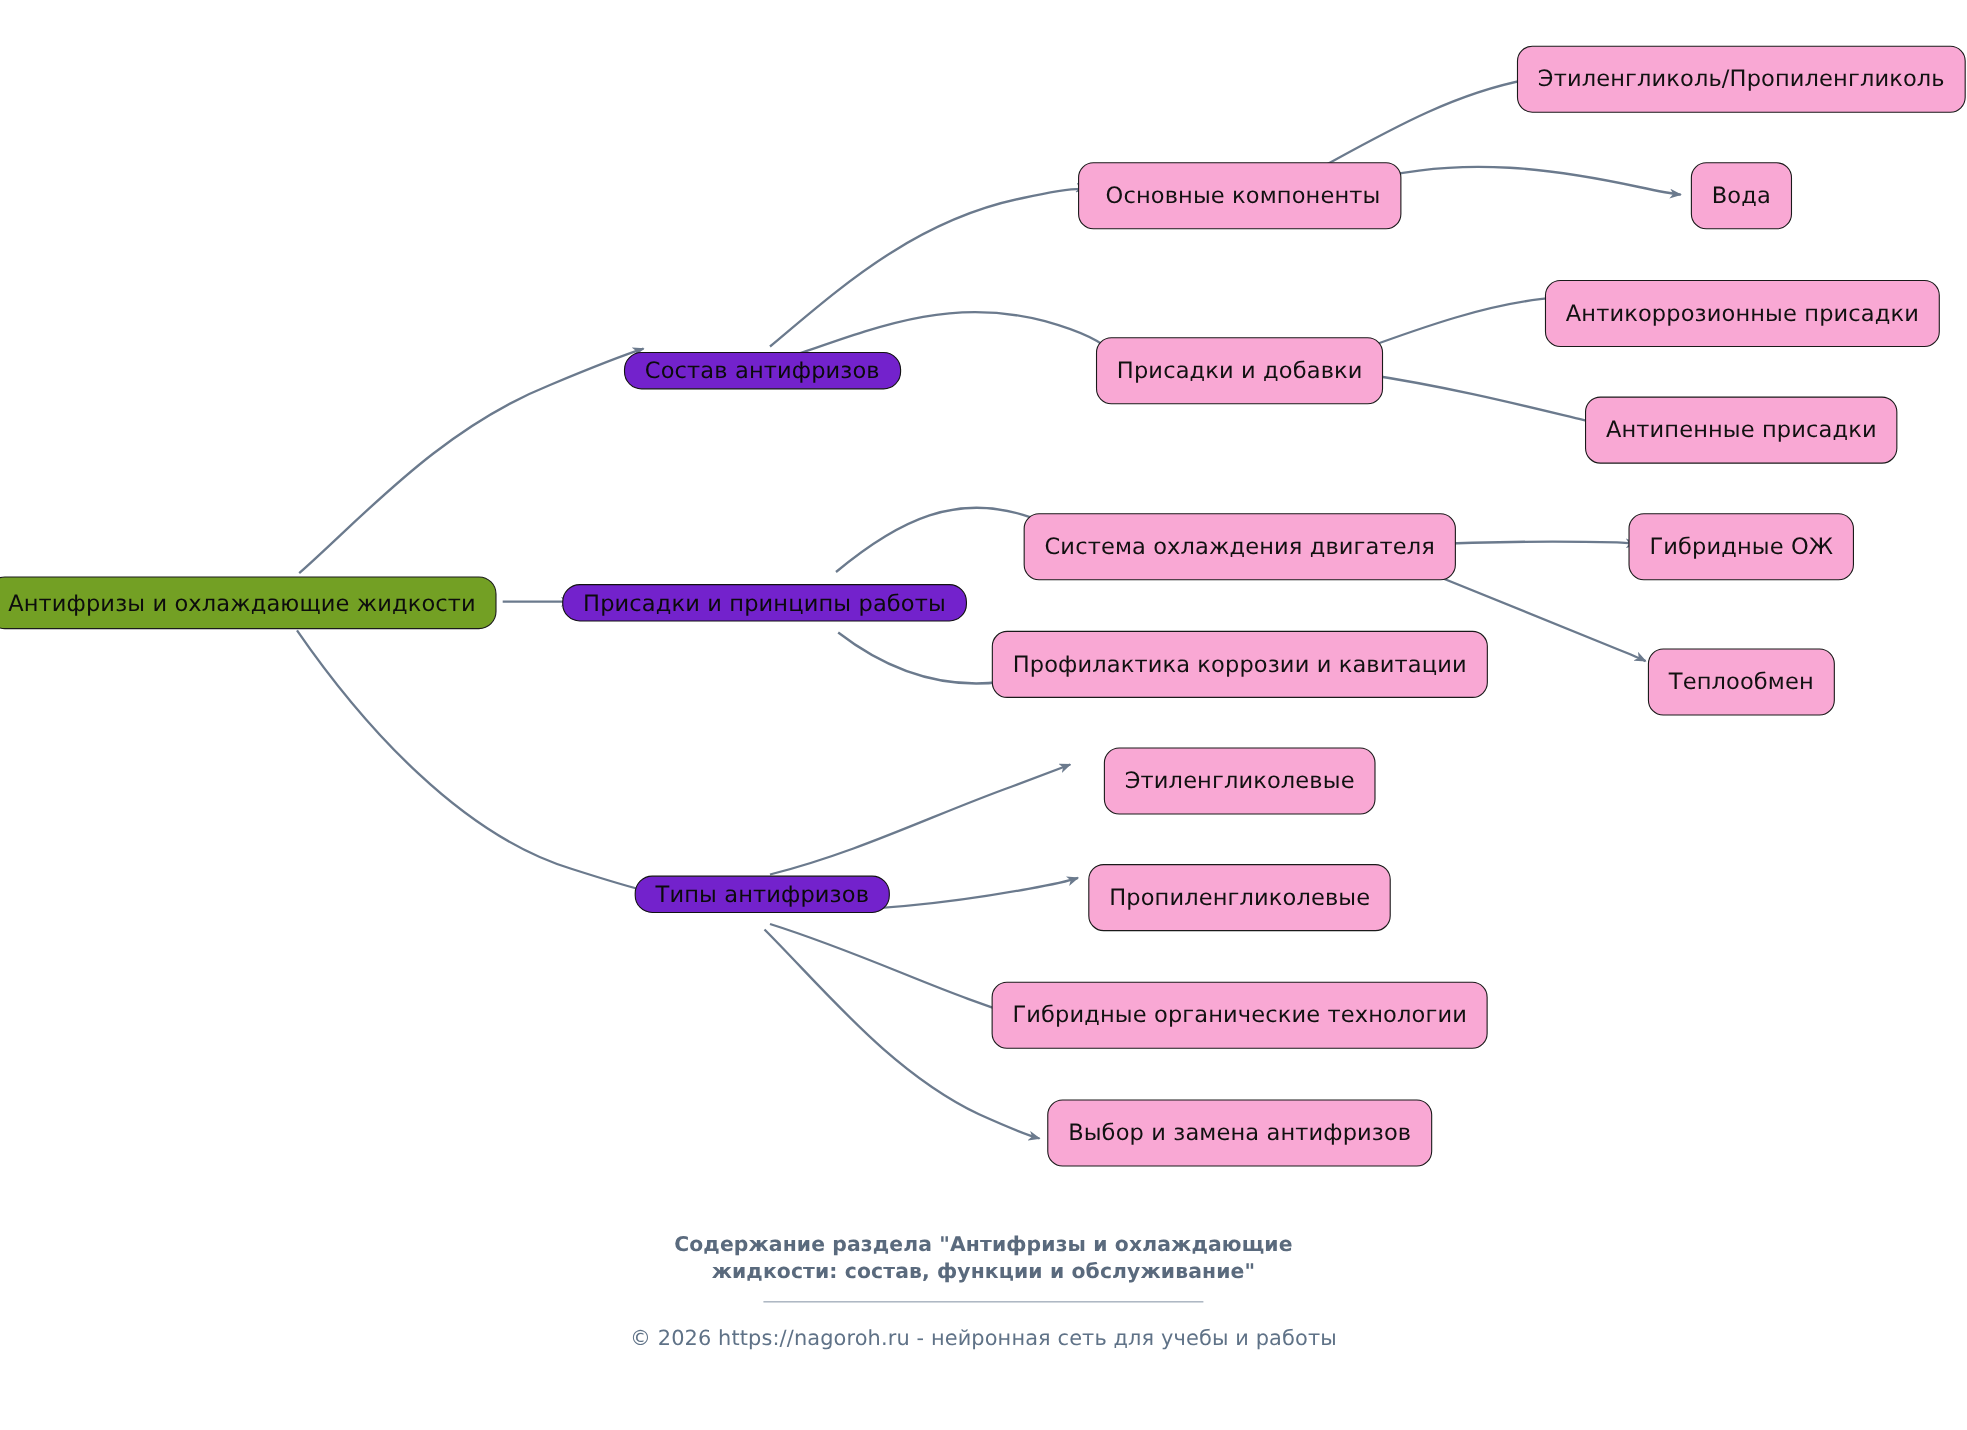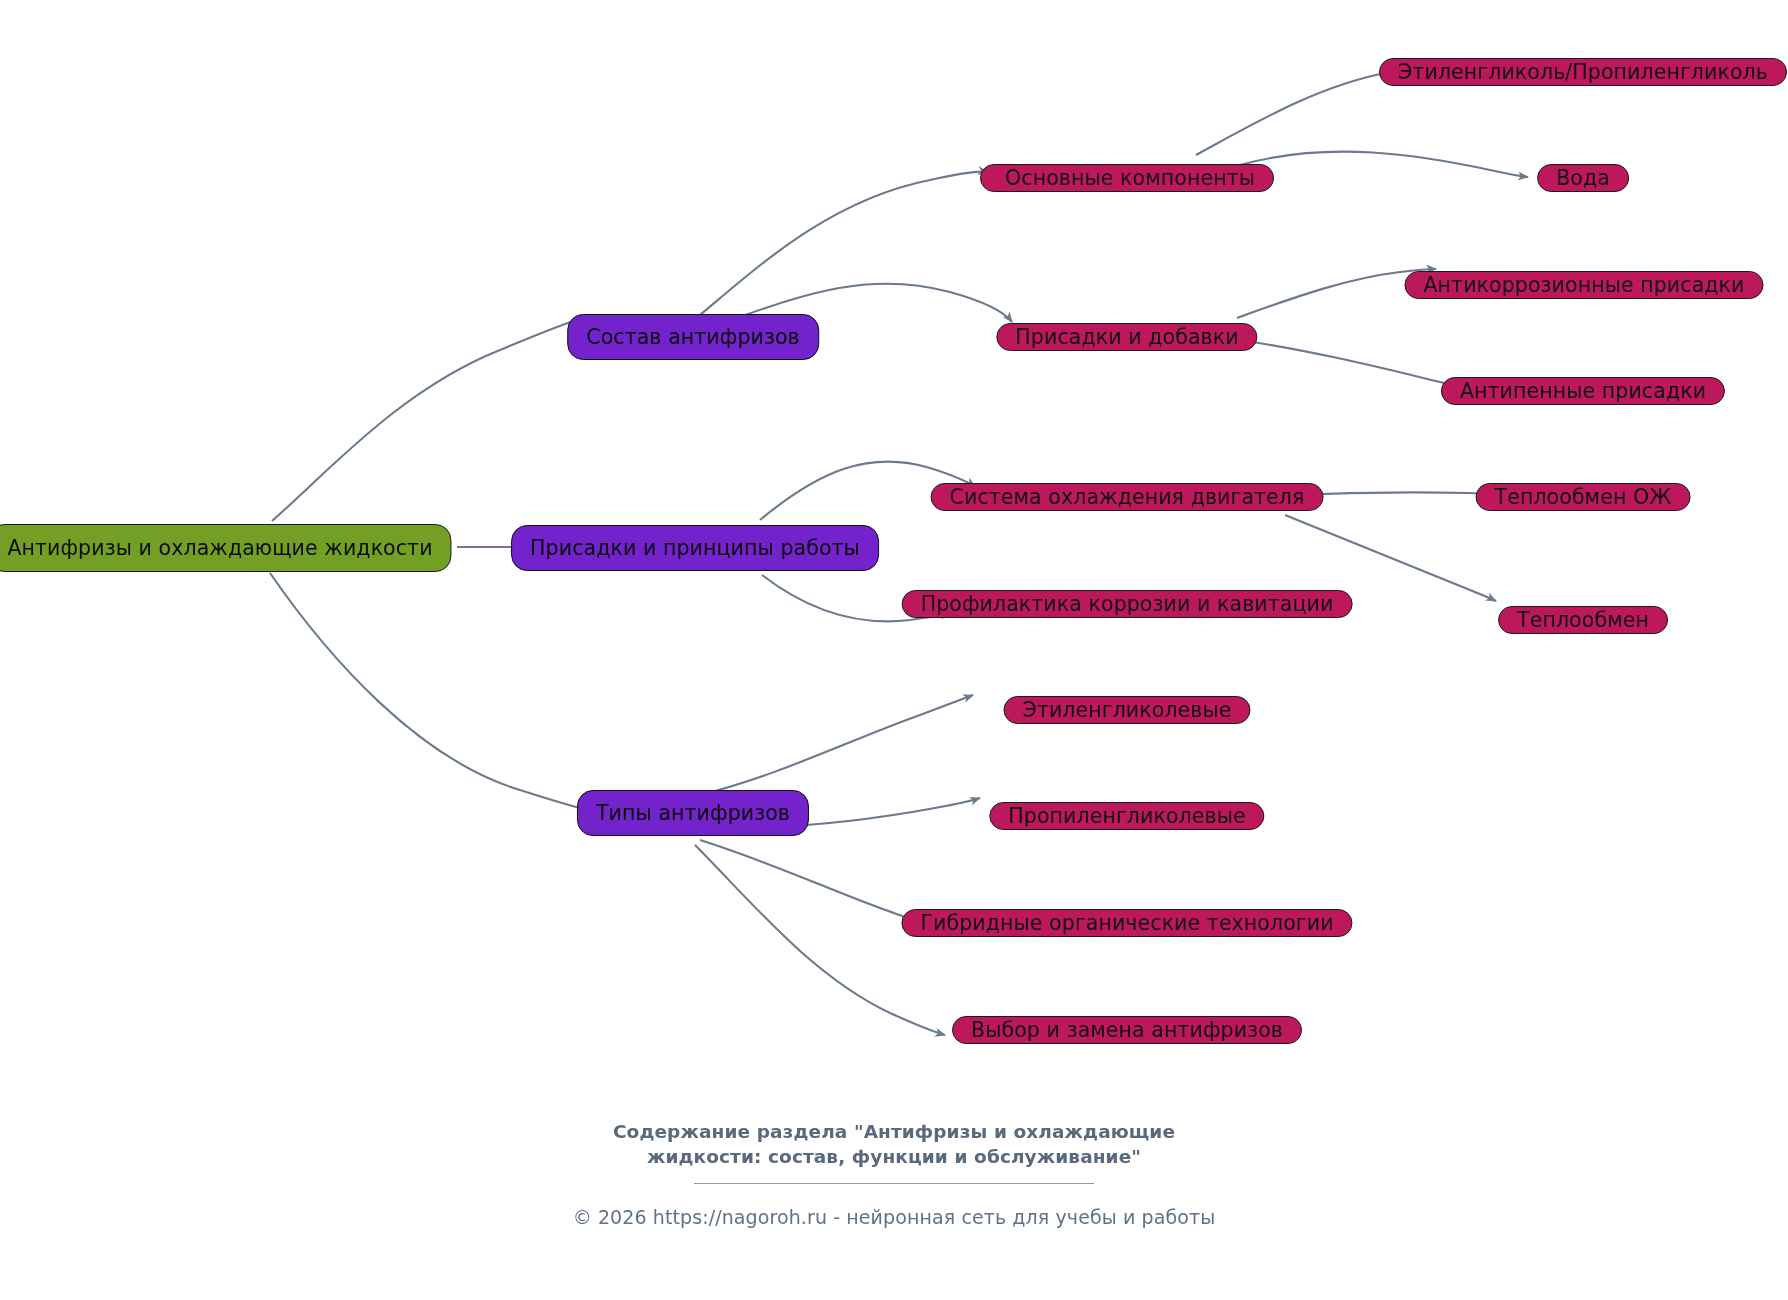--- a/index.html
+++ b/index.html
@@ -21,43 +21,43 @@
     width: 1788px; height: 1300px;
     pointer-events: none;
   }
   .node {
     position: absolute;
     display: flex;
     align-items: center;
     justify-content: center;
     border: 1.6px solid #1a1a1a;
     border-radius: 14px;
-    background: #be185d;
+    background: #f9a8d4;
     color: #111111;
     font-size: 20.5px;
     line-height: 1;
     white-space: nowrap;
     padding: 0 18px;
-    height: 28px;
+    height: 61px;
     transform: translate(-50%, -50%);
     letter-spacing: 0.1px;
   }
   .node.root {
     background: #73a024;
     border-color: #1a1a1a;
     color: #0d0d0d;
     border-radius: 16px;
     height: 48px;
   }
   .node.branch {
     background: #7322cc;
     border-color: #111111;
     color: #0b0b0b;
     border-radius: 16px;
-    height: 46px;
+    height: 34px;
   }
   #footer {
     position: absolute;
     left: 0;
     top: 1120px;
     width: 1788px;
     text-align: center;
   }
   .caption {
     font-size: 18.5px;
@@ -160,21 +160,21 @@
 
   <div class="node" style="left:1127px; top:497px;">
     <span>Система охлаждения двигателя</span>
   </div>
 
   <div class="node" style="left:1127px; top:604px;">
     <span>Профилактика коррозии и кавитации</span>
   </div>
 
   <div class="node" style="left:1583px; top:497px;">
-    <span>Теплообмен ОЖ</span>
+    <span>Гибридные ОЖ</span>
   </div>
 
   <div class="node" style="left:1583px; top:620px;justify-content:flex-end;">
     <span>Теплообмен</span>
   </div>
 
   <div class="node" style="left:1127px; top:710px;">
     <span>Этиленгликолевые</span>
   </div>
 

